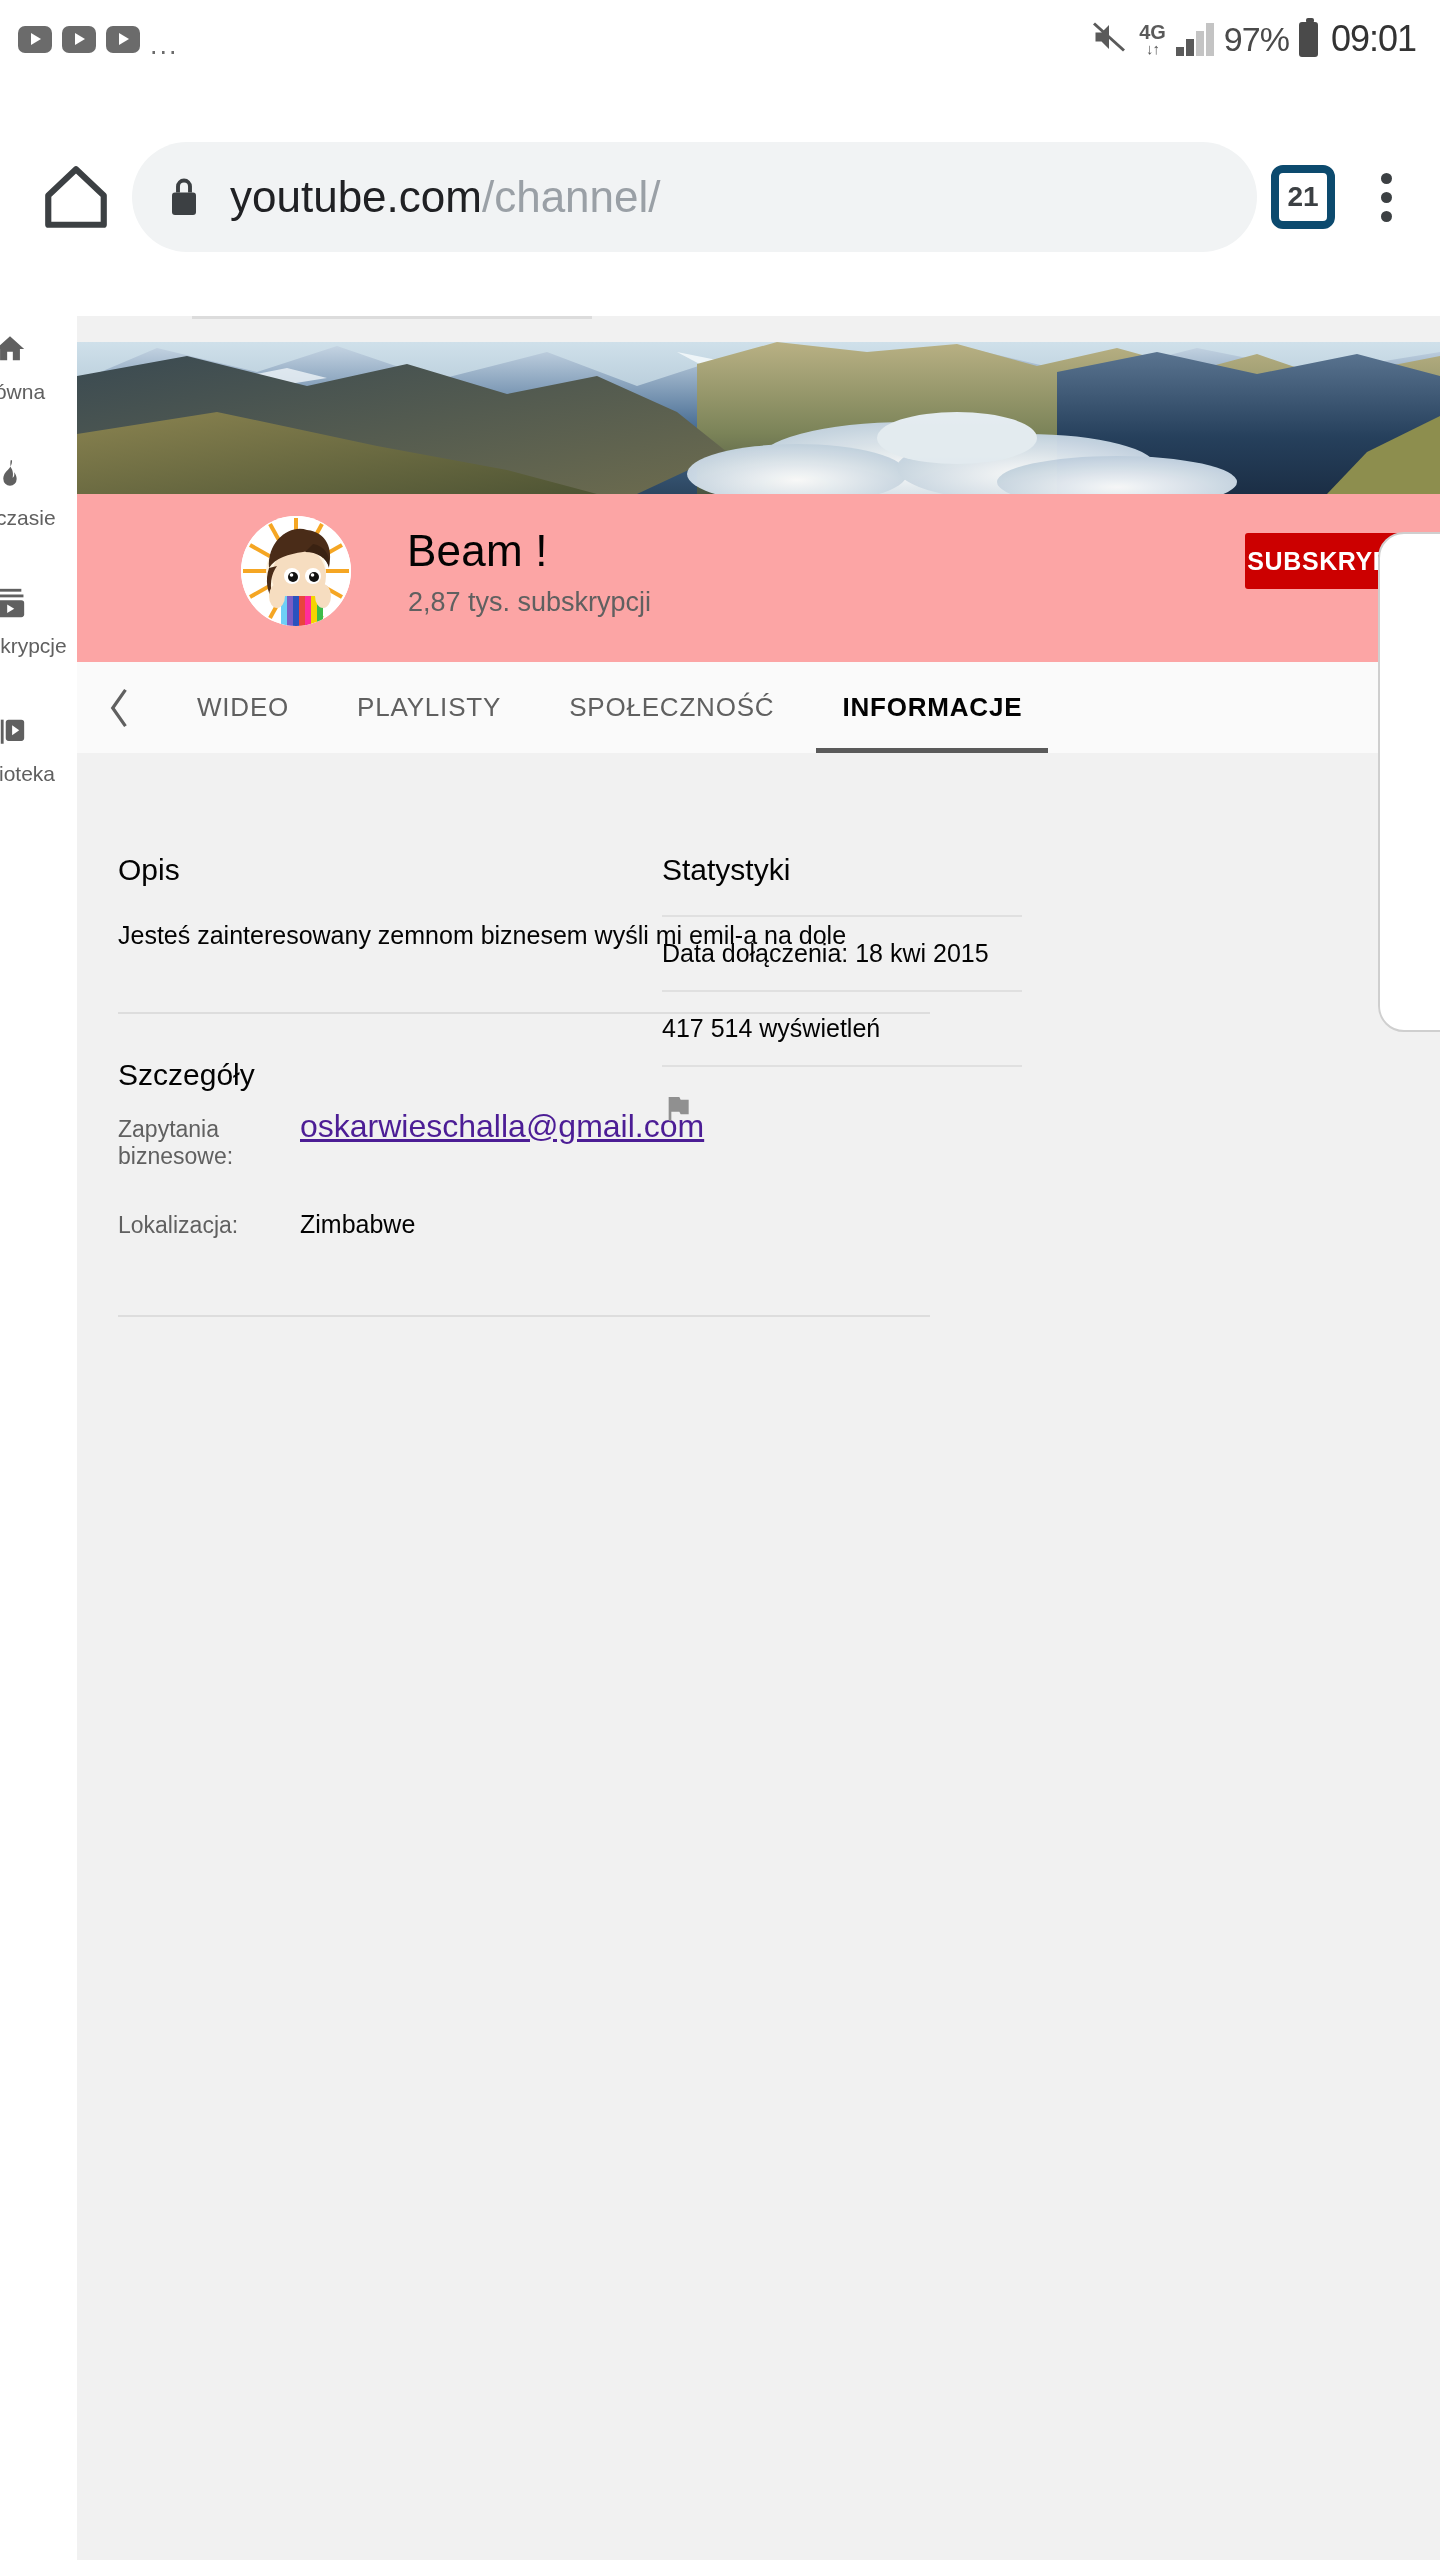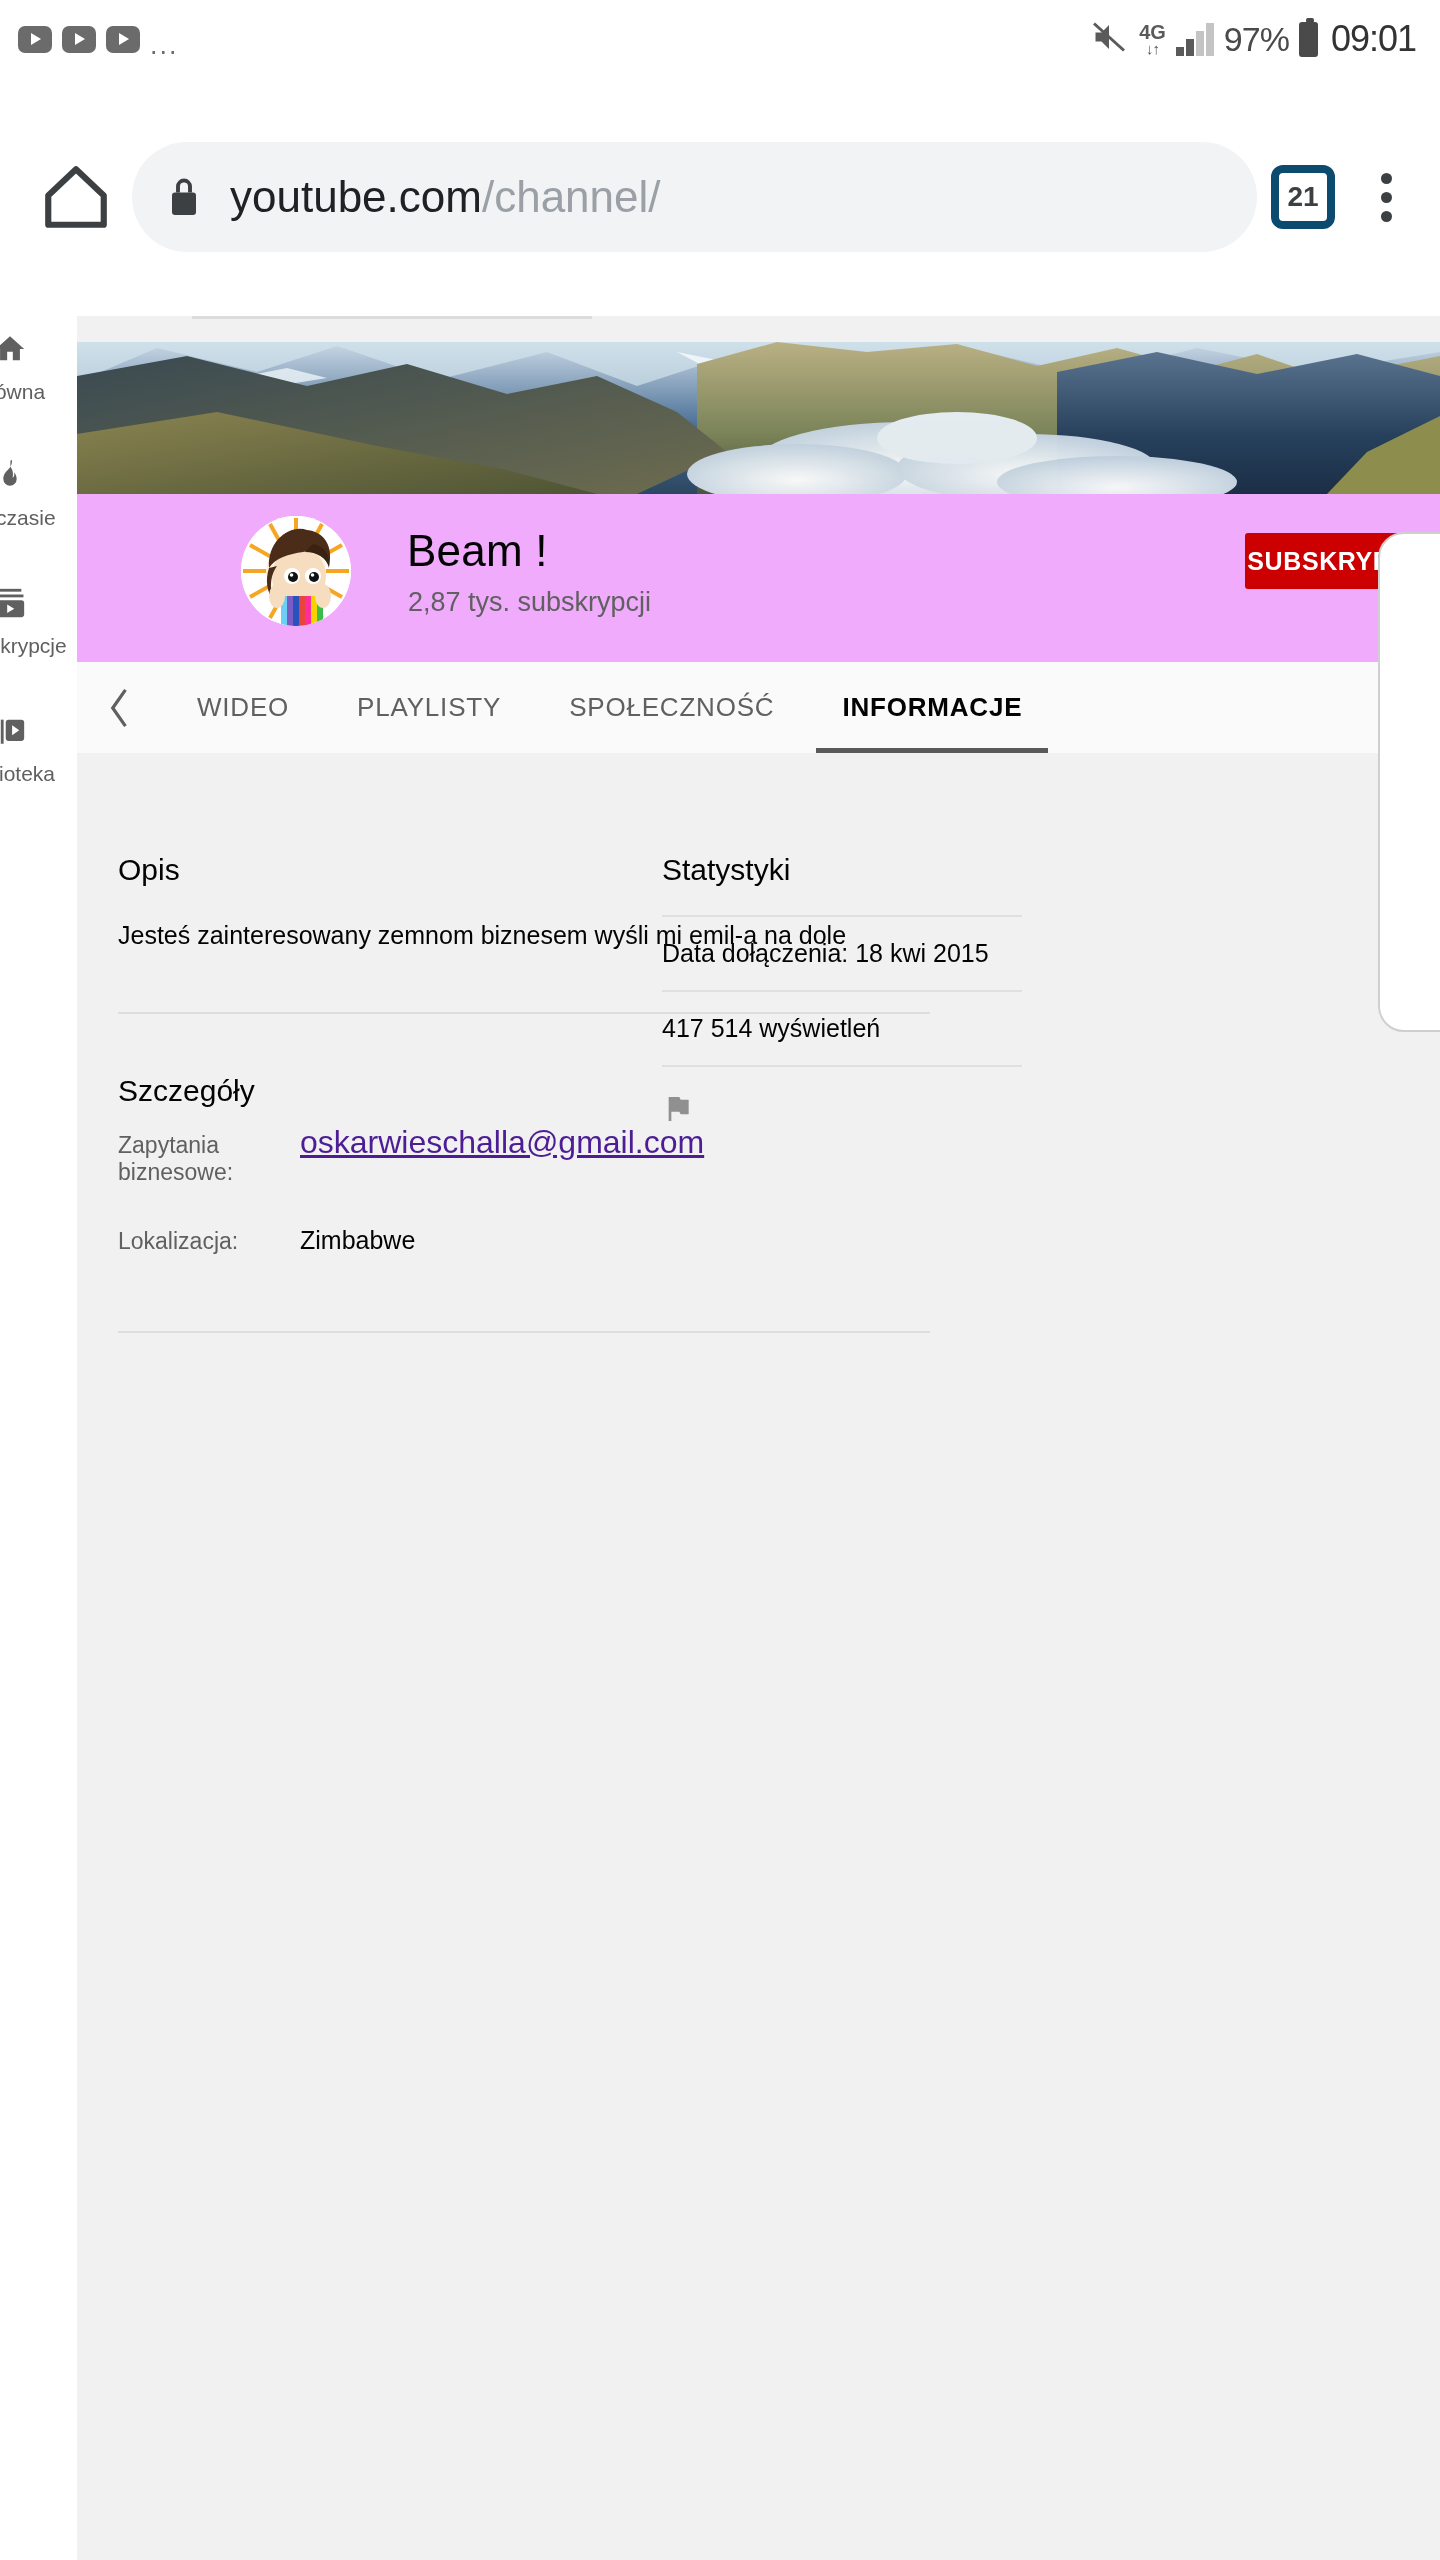--- a/index.html
+++ b/index.html
@@ -94,21 +94,21 @@
     overflow: hidden;
   }
   .banner svg { display: block; width: 100%; height: 100%; }
   .topline {
     position: absolute; left: 192px; top: 0; width: 400px; height: 3px; background: #dcdcdc;
   }
 
   
   .chanheader {
     position: absolute; left: 77px; top: 178px; width: 1363px; height: 168px;
-    background: #f0abfc;
+    background: #fca5a5;
   }
   .avatar {
     position: absolute; left: 164px; top: 22px; width: 110px; height: 110px;
     border-radius: 50%; overflow: hidden; background: #ffffff;
   }
   .avatar svg { display: block; }
   .chan-name {
     position: absolute; left: 330px; top: 32px;
     font-size: 44px; color: #030303; letter-spacing: 0.2px;
   }
@@ -406,21 +406,21 @@
       </span>
     </div>
 
     <div class="content">
 
       <div class="col-left">
         <div class="sec-title" style="margin-top:100px">Opis</div>
         <div class="desc-text" style="margin-top:34px">Jesteś zainteresowany zemnom biznesem wyśli mi emil-a na dole</div>
         <div class="divider" style="margin-top:62px; width:812px;"></div>
 
-        <div class="sec-title" style="margin-top:60px">Szczegóły</div>
+        <div class="sec-title" style="margin-top:44px">Szczegóły</div>
 
         <div class="detail-row" style="margin-top:16px">
           <span class="detail-label">Zapytania biznesowe:</span>
           <a class="email-link" href="#">oskarwieschalla@gmail.com</a>
         </div>
 
         <div class="detail-row" style="margin-top:40px">
           <span class="detail-label">Lokalizacja:</span>
           <span class="detail-value">Zimbabwe</span>
         </div>

